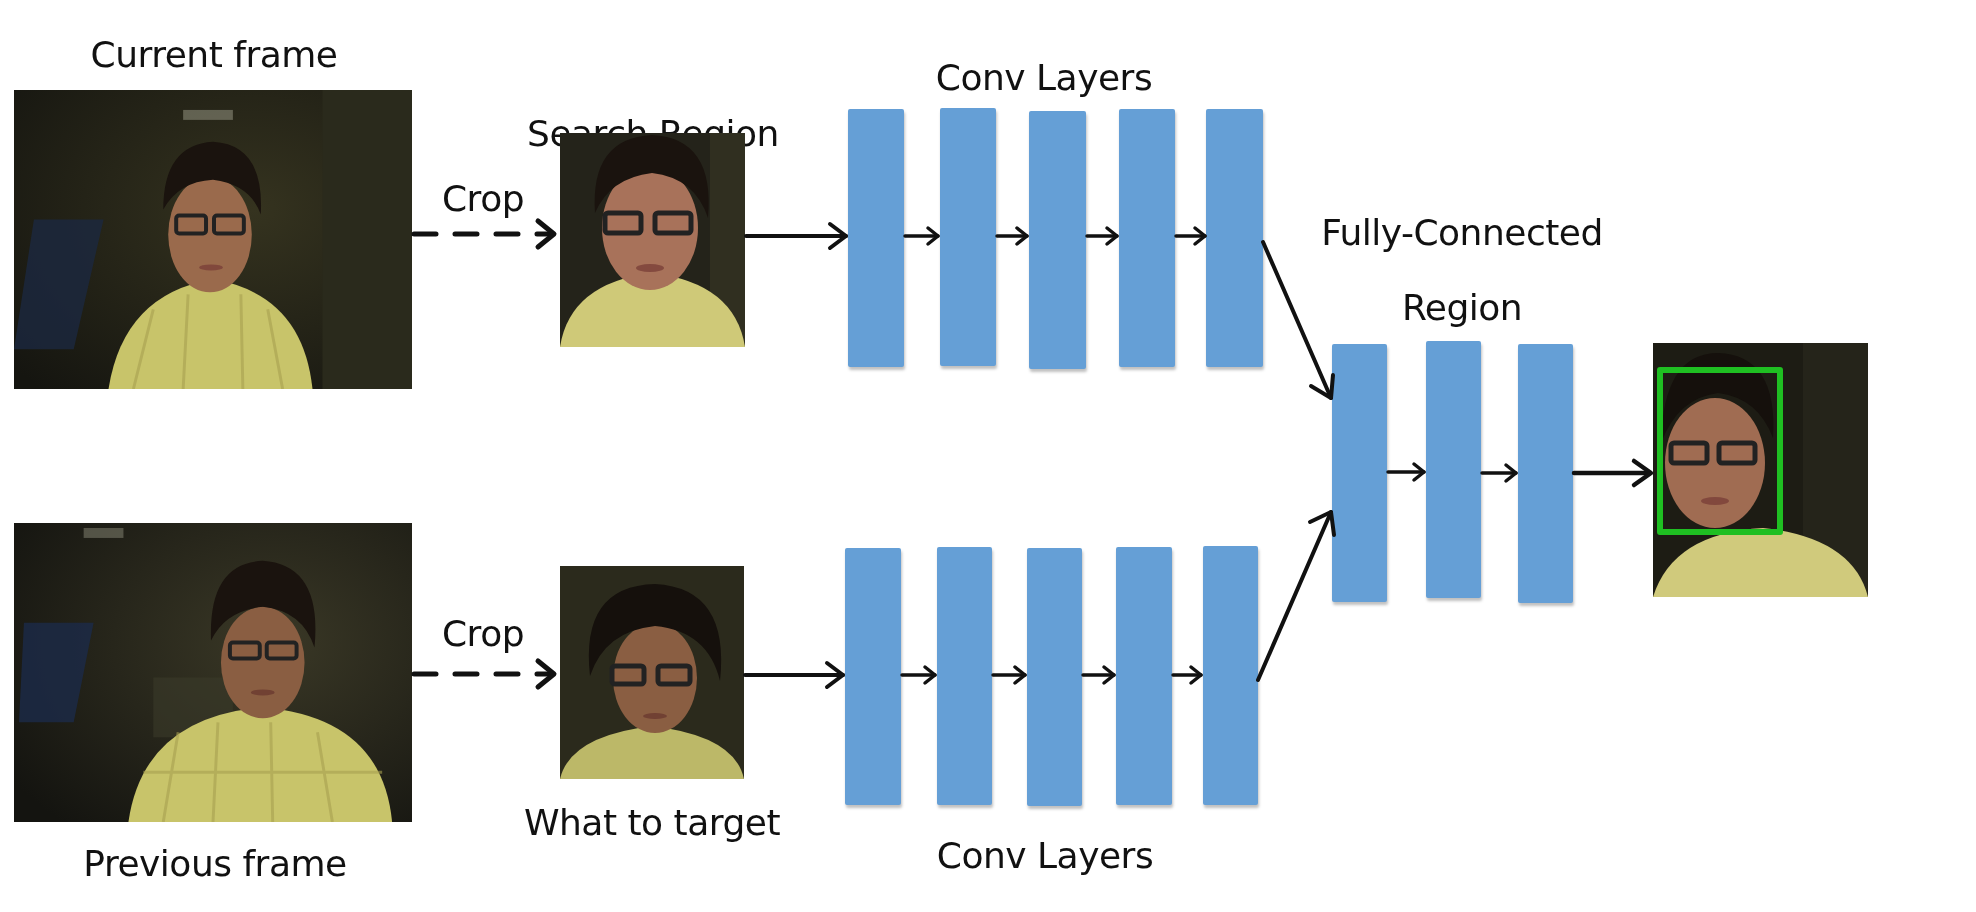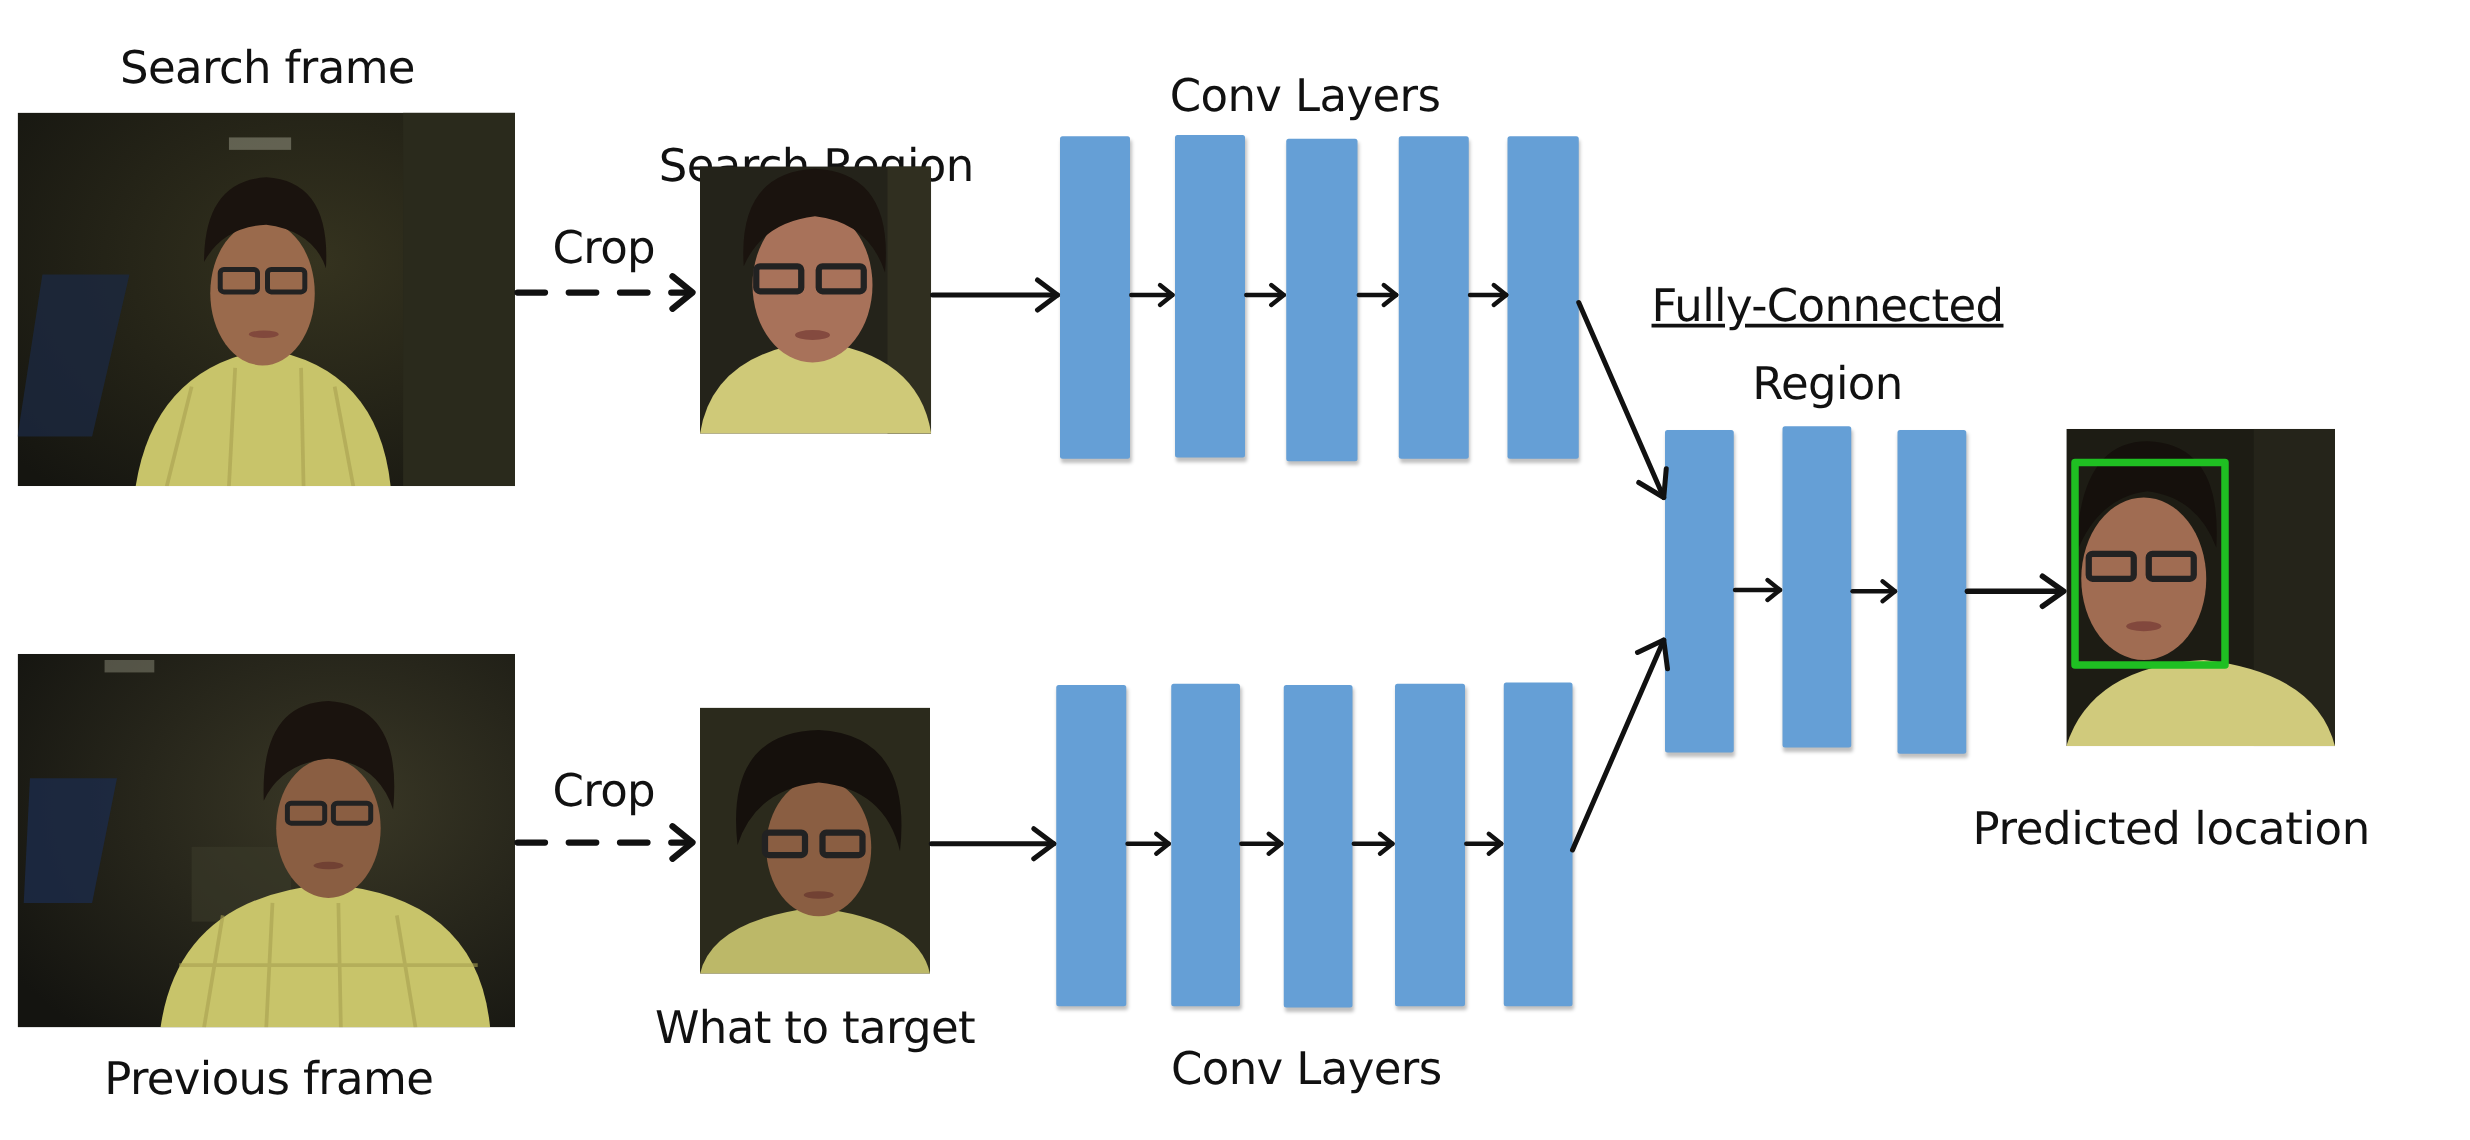--- a/index.html
+++ b/index.html
@@ -12,33 +12,32 @@
   .photo { position: absolute; overflow: hidden; }
   .photo svg { display: block; width: 100%; height: 100%; }
   .bar { position: absolute; background: #659fd6; border-radius: 2px;
          box-shadow: 1px 3px 3px rgba(0,0,0,0.25); }
   svg.overlay { position: absolute; left: 0; top: 0; pointer-events: none; }
   .green-box { position: absolute; border: 6px solid #1fbf22; border-radius: 3px; box-sizing: border-box; }
 </style>
 </head>
 <body>
 
-<div class="label" style="left:214px; top:37px;">Search frame</div>
+<div class="label" style="left:214px; top:37px;">Current frame</div>
 <div class="label" style="left:215px; top:846px;">Previous frame</div>
 <div class="label" style="left:653px; top:116px;">Search Region</div>
 <div class="label" style="left:652px; top:805px;">What to target</div>
 <div class="label" style="left:483px; top:181px;">Crop</div>
 <div class="label" style="left:483px; top:616px;">Crop</div>
 <div class="label" style="left:1044px; top:60px;">Conv Layers</div>
 <div class="label" style="left:1045px; top:838px;">Conv Layers</div>
-<div class="label" style="left:1462px; top:228px;text-decoration:underline;">Fully-Connected</div>
+<div class="label" style="left:1462px; top:215px;">Fully-Connected</div>
 <div class="label" style="left:1462px; top:290px;">Region</div>
 
 <div class="multiline" style="left:1737px; top:635px;">
-  <div>Predicted location</div>
 </div>
 
 <div class="photo" style="left:14px; top:90px; width:398px; height:299px;">
   <svg viewBox="0 0 400 300" preserveAspectRatio="none">
     <defs>
       <radialGradient id="bgA" cx="0.6" cy="0.4" r="0.8">
         <stop offset="0" stop-color="#35331f"></stop>
           <stop offset="1" stop-color="#151510"></stop>
       </radialGradient>
     </defs>

